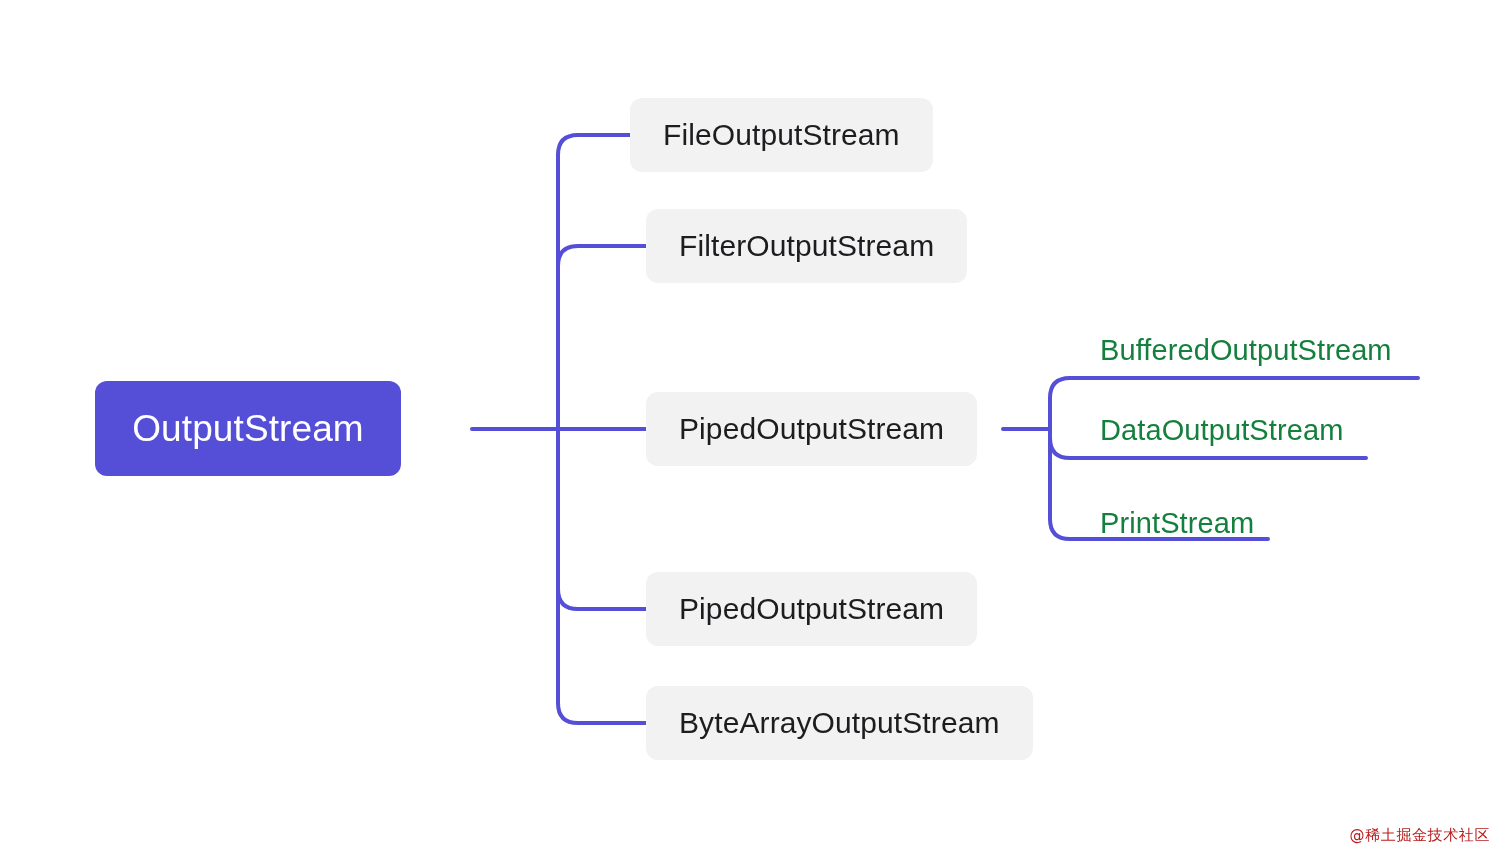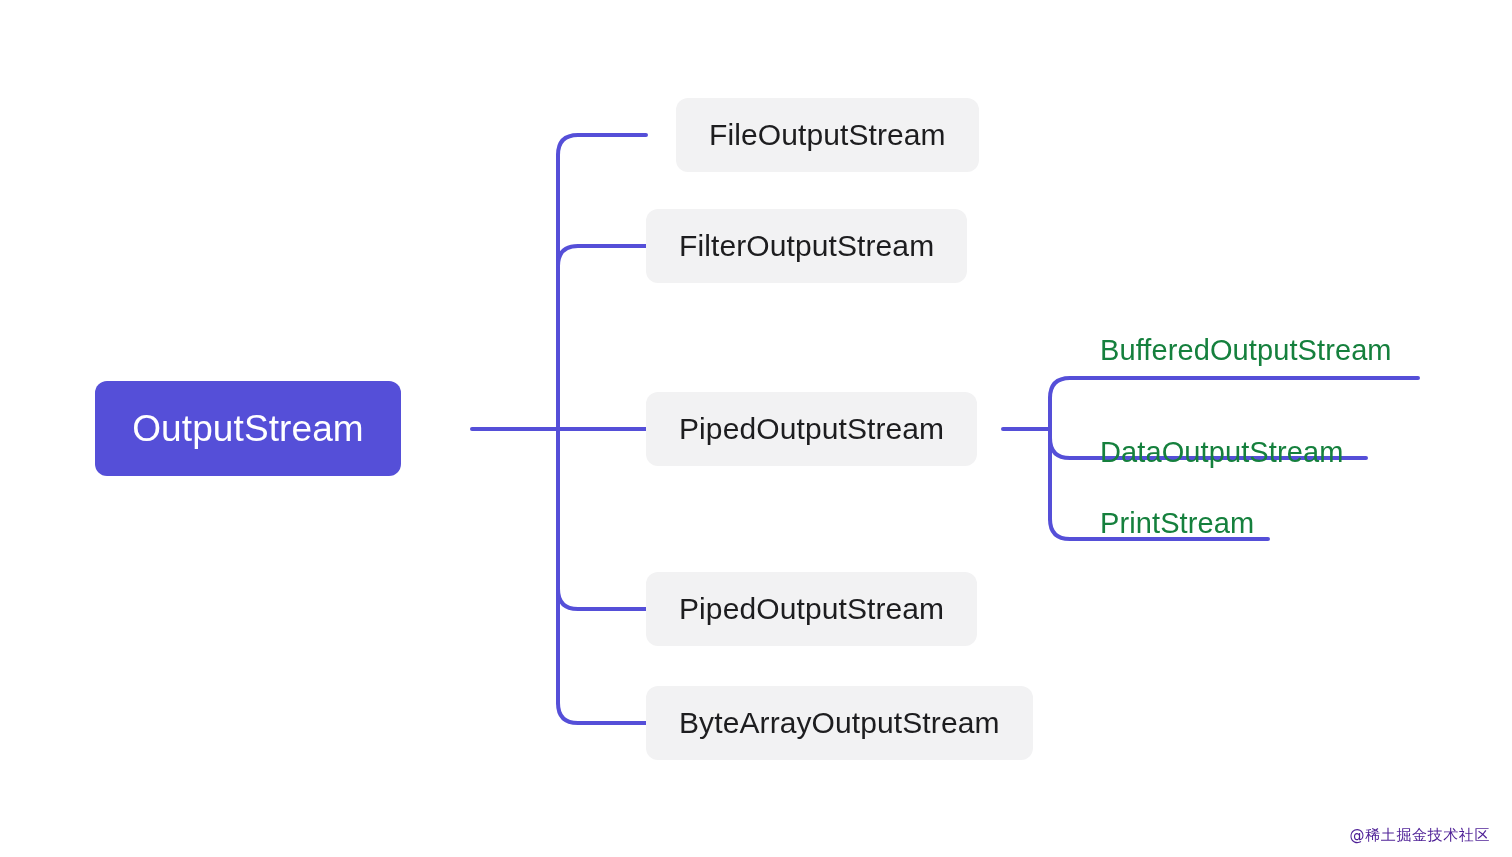--- a/index.html
+++ b/index.html
@@ -58,21 +58,21 @@
     color: #15803d;
     font-size: 29px;
     background: transparent;
     letter-spacing: 0.1px;
   }
   #watermark {
     position: absolute;
     right: 22px;
     bottom: 12px;
     font-size: 15px;
-    color: #4c1d95;
+    color: #b91c1c;
     letter-spacing: 0.6px;
     font-family: "DejaVu Sans", sans-serif;
   }
 </style>
 </head>
 <body>
 
 <div id="canvas">
 
   <svg id="wires" viewBox="0 0 1512 857" width="1512" height="857" fill="none" xmlns="http://www.w3.org/2000/svg">
@@ -98,31 +98,31 @@
       <path d="M1050 398 Q 1050 378 1070 378 H 1418"></path>
 
       <path d="M1050 438 Q 1050 458 1070 458 H 1366"></path>
 
       <path d="M1050 519 Q 1050 539 1070 539 H 1268"></path>
     </g>
   </svg>
 
   <div class="node root-node">OutputStream</div>
 
-  <div class="node child-node" style="left:676px; top:98px;">FileOutputStream</div>
+  <div class="node child-node" style="left:630px; top:98px;">FileOutputStream</div>
 
   <div class="node child-node" style="left:646px; top:209px;">FilterOutputStream</div>
 
   <div class="node child-node" style="left:646px; top:392px;">PipedOutputStream</div>
 
   <div class="node child-node" style="left:646px; top:572px;">PipedOutputStream</div>
 
   <div class="node child-node" style="left:646px; top:686px;">ByteArrayOutputStream</div>
 
   <div class="node leaf-node" style="left:1100px; top:328px; height:44px;">BufferedOutputStream</div>
 
-  <div class="node leaf-node" style="left:1100px; top:408px; height:44px;margin-top:22px;">DataOutputStream</div>
+  <div class="node leaf-node" style="left:1100px; top:408px; height:44px;">DataOutputStream</div>
 
   <div class="node leaf-node" style="left:1100px; top:501px; height:44px;">PrintStream</div>
 
   <div id="watermark">@稀土掘金技术社区</div>
 
 </div>
 
 </body></html>

